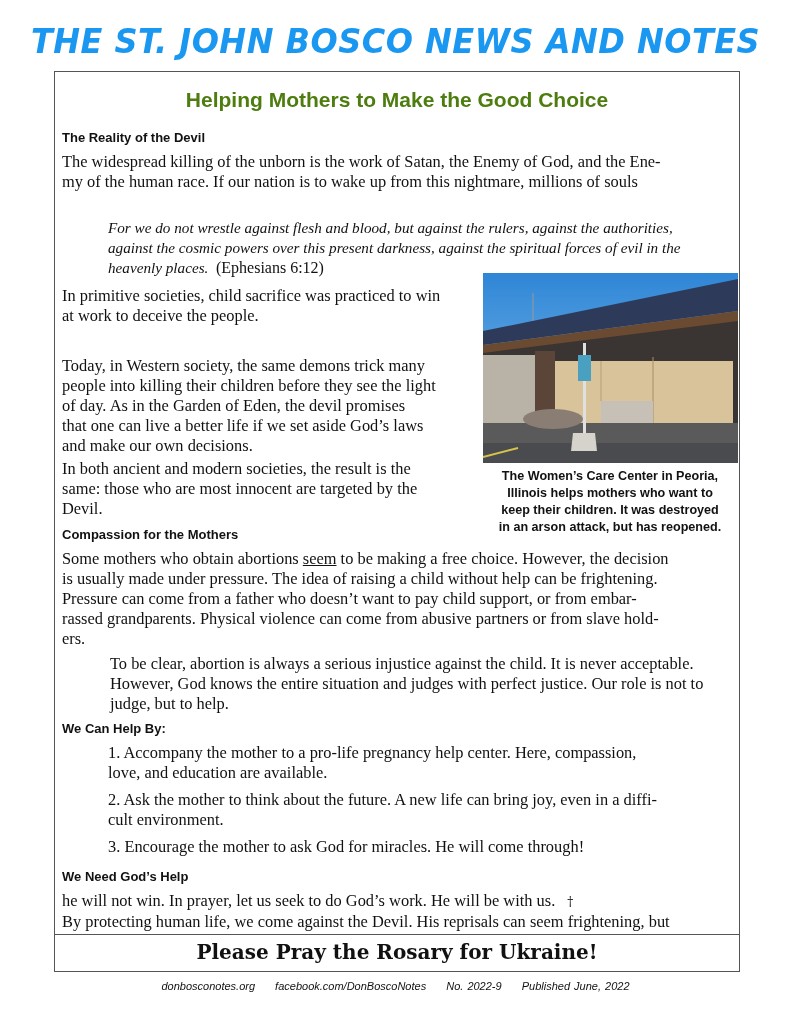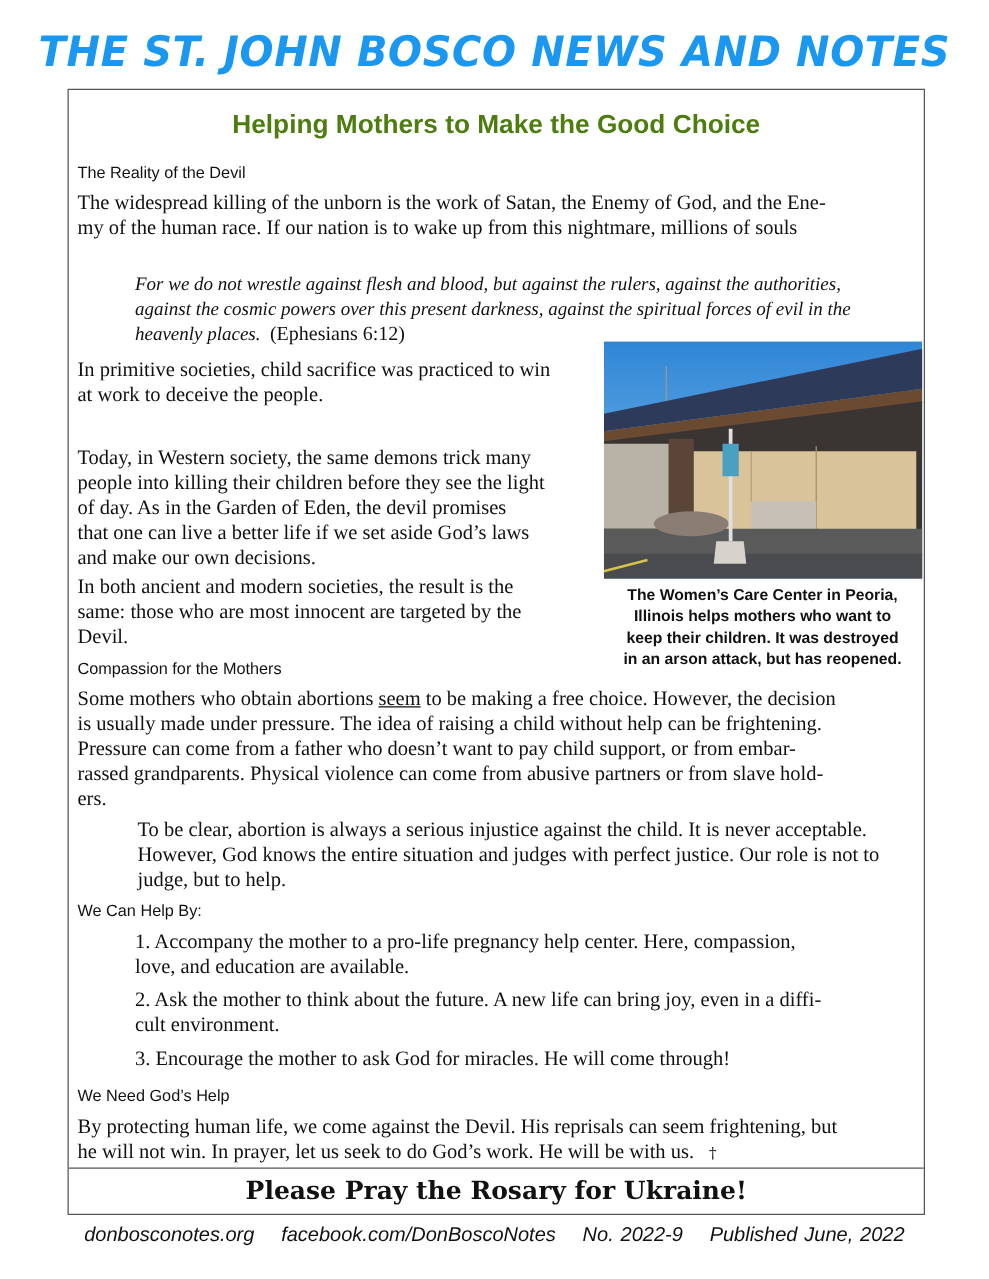--- a/index.html
+++ b/index.html
@@ -1,30 +1,30 @@
 <!DOCTYPE html>
 <html><head>
 <meta charset="utf-8">
 <style>
   html, body { margin: 0; padding: 0; background: #ffffff; }
   body { width: 791px; height: 1023px; position: relative; overflow: hidden; font-family: "Liberation Serif", serif; color: #111; }
   .masthead { position: absolute; left: 0; top: 22px; width: 791px; text-align: center; font-family: "DejaVu Sans", sans-serif; font-weight: bold; font-style: italic; font-size: 32px; letter-spacing: 0.5px; color: #1a97f0; transform: scaleY(1.05); }
   .frame { position: absolute; left: 54px; top: 71px; width: 686px; height: 901px; border: 1.5px solid #555; box-sizing: border-box; }
   .headline { position: absolute; left: 0; top: 16px; width: 100%; text-align: center; font-family: Liberation Sans, sans-serif; font-weight: bold; font-size: 21px; color: #4d7c0f; }
-  .sec { position: absolute; left: 7px; font-family: "Liberation Sans", sans-serif; font-weight: normal; font-size: 13px; color: #111; }
+  .sec { position: absolute; left: 7px; font-family: "Liberation Sans", sans-serif; font-weight: bold; font-size: 13px; color: #111; }
   .p { position: absolute; left: 7px; font-size: 16.4px; line-height: 20px; color: #111; }
   .quote { position: absolute; left: 53px; width: 620px; font-size: 15.2px; line-height: 20px; }
   .quote i { font-style: italic; }
   .photo { position: absolute; left: 428px; top: 201px; width: 255px; height: 190px; overflow: hidden; }
   .caption { position: absolute; left: 420px; top: 396px; width: 270px; text-align: center; font-family: "Liberation Sans", sans-serif; font-weight: bold; font-size: 12.6px; line-height: 17px; color: #111; }
   .list-item { position: absolute; left: 53px; width: 620px; font-size: 16.4px; line-height: 20px; }
   .cross { font-family: "DejaVu Serif", serif; font-size: 12px; margin-left: 12px; }
   .divider { position: absolute; left: 0; top: 862px; width: 100%; height: 0; border-top: 1.5px solid #555; }
   .banner { position: absolute; left: 0; top: 868px; width: 100%; text-align: center; font-family: "DejaVu Serif", serif; font-weight: bold; font-size: 20px; color: #111; }
-  .footer { position: absolute; left: 0; top: 980px; width: 791px; text-align: center; font-family: "Liberation Sans", sans-serif; font-style: italic; font-size: 16px; color: #111; word-spacing: 1px; }
+  .footer { position: absolute; left: 0; top: 980px; width: 791px; text-align: center; font-family: "Liberation Sans", sans-serif; font-style: italic; font-size: 11px; color: #111; word-spacing: 1px; }
   .footer span { margin: 0 8px; }
   u { text-decoration: underline; }
 </style>
 </head>
 <body>
 
 <div class="masthead">THE ST. JOHN BOSCO NEWS AND NOTES</div>
 
 <div class="frame">
   <div class="headline">Helping Mothers to Make the Good Choice</div>
@@ -118,22 +118,22 @@
   <div class="list-item" style="top:718px;">
     <div>2. Ask the mother to think about the future.  A new life can bring joy, even in a diffi-</div>
     <div>cult environment.</div>
   </div>
   <div class="list-item" style="top:765px;">
     <div>3. Encourage the mother to ask God for miracles.  He will come through!</div>
   </div>
 
   <div class="sec" style="top:797px;">We Need God’s Help</div>
   <div class="p" style="top:819px; width:680px;">
+    <div><span>he will not win.  In prayer, let us seek to do God’s work.  He will be with us.</span><span class="cross">†</span></div>
     <div>By protecting human life, we come against the Devil.  His reprisals can seem frightening, but</div>
-    <div><span>he will not win.  In prayer, let us seek to do God’s work.  He will be with us.</span><span class="cross">†</span></div>
   </div>
 
   <div class="divider"></div>
   <div class="banner">Please Pray the Rosary for Ukraine!</div>
 </div>
 
 <div class="footer">
   <span>donbosconotes.org</span>
   <span>facebook.com/DonBoscoNotes</span>
   <span>No. 2022-9</span>

